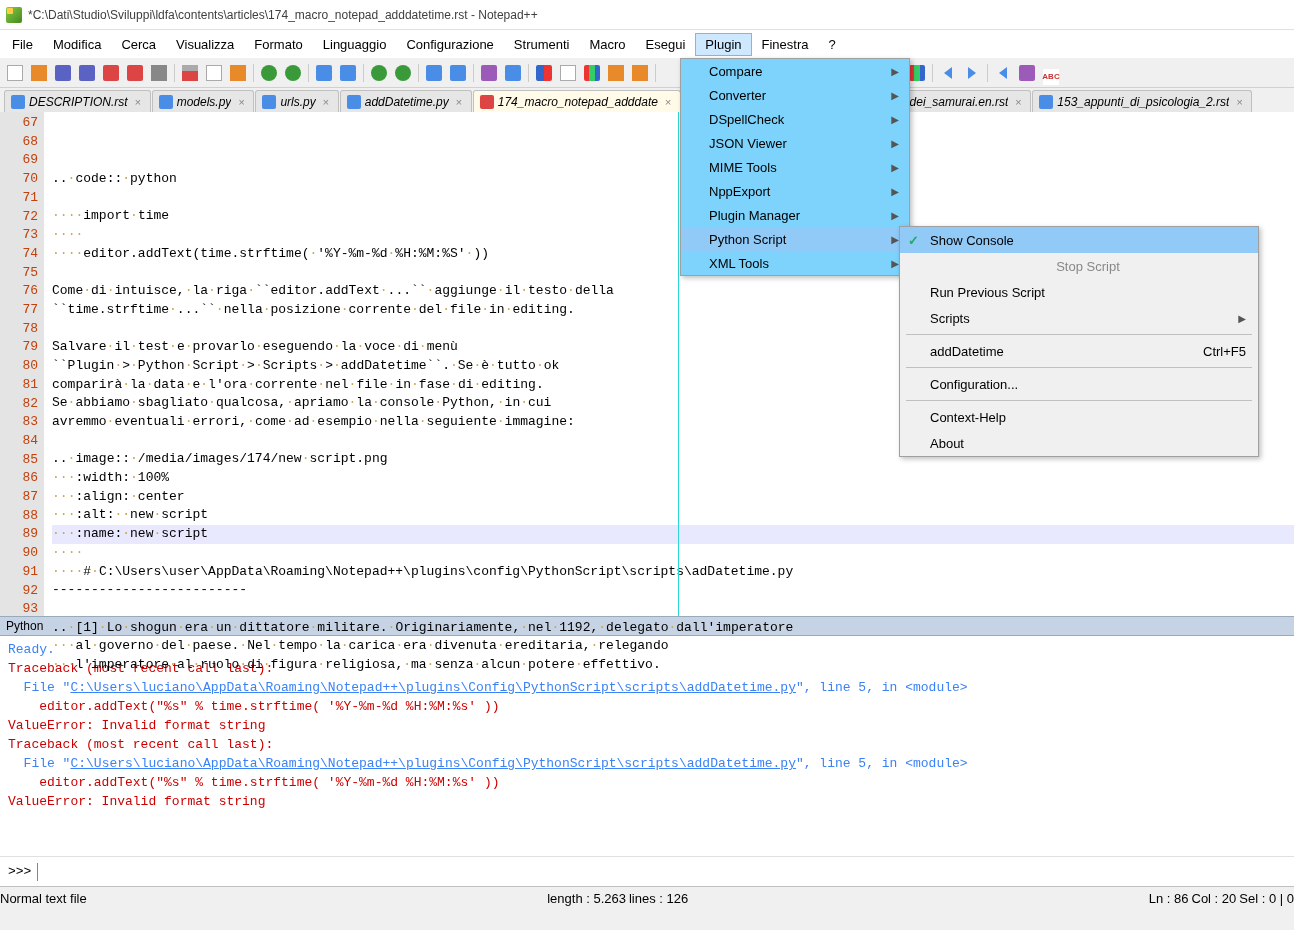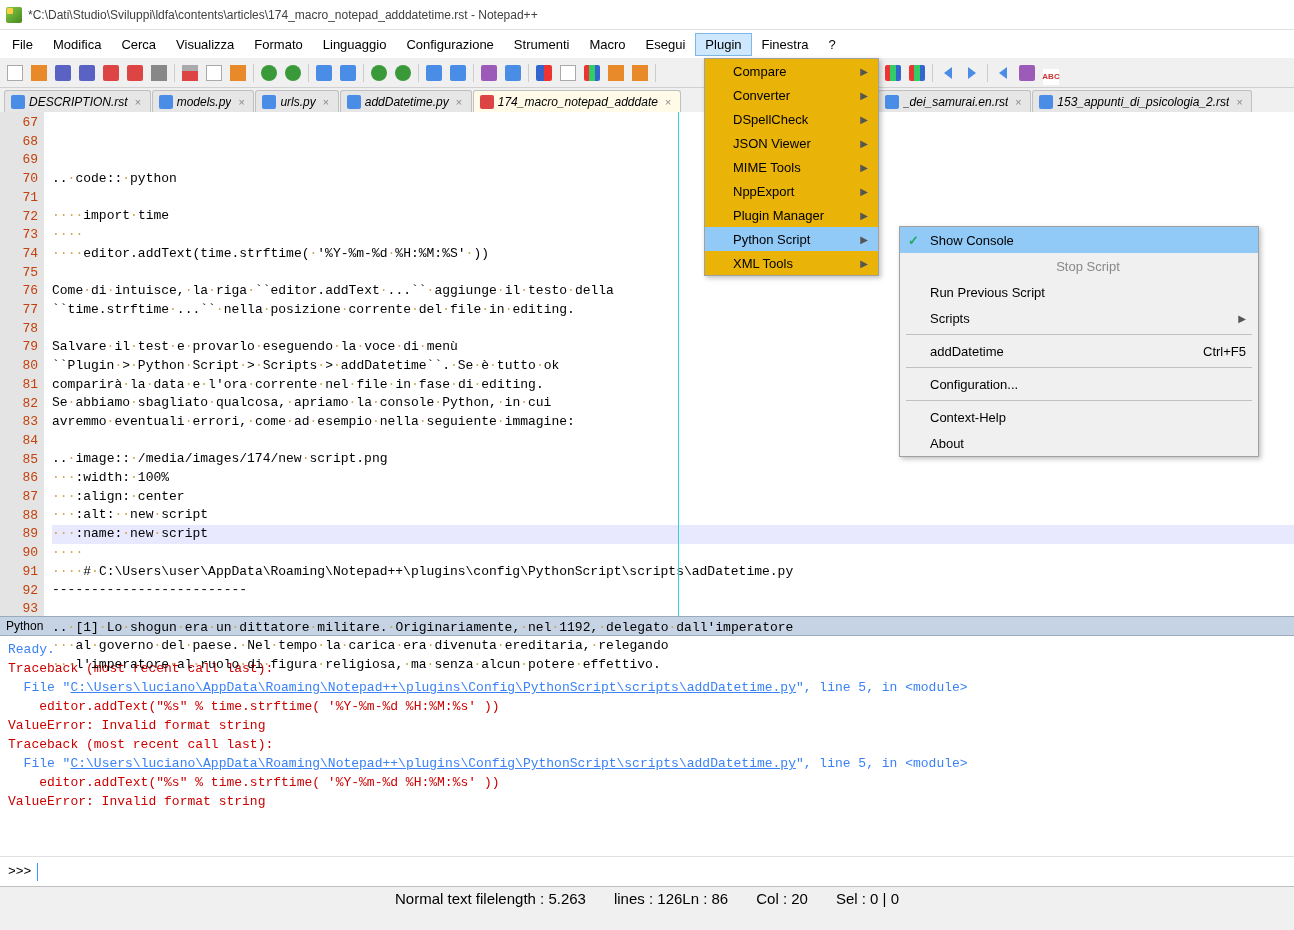--- a/index.html
+++ b/index.html
@@ -43,23 +43,23 @@
 .codearea .row.current { background: #e8e8ff; }
 .vline { position: absolute; top: 0; bottom: 0; left: 634px; width: 1px; background: #2dd6d6; }
 .dots { color: #cda54a; }
 .console-head { height: 20px; background: #c6d3e4; padding: 0 6px; font-size: 12px; display: flex; align-items: center; border-top: 1px solid #9ab; border-bottom: 1px solid #9ab; }
 .console { height: 220px; background: #fff; font-family: "Consolas","Courier New",monospace; font-size: 13px; line-height: 19px; padding: 4px 8px; overflow: hidden; white-space: pre; }
 .c-black { color: #3b82f6; }
 .c-red { color: #c00; }
 .c-u { text-decoration: underline; }
 .prompt { height: 30px; background: #fff; display: flex; align-items: center; padding: 0 8px; font-family: "Consolas","Courier New",monospace; font-size: 13px; gap: 6px; border-top: 1px solid #e0e0e0; }
 .prompt input { flex: 1; border: none; outline: none; border-left: 1px solid #3398ff; height: 18px; padding-left: 1px; font-family: inherit; font-size: inherit; }
-.statusbar { height: 24px; background: #f0f0f0; display: flex; align-items: center; padding: 0 8px; font-size: 15px; border-top: 1px solid #c0c0c0; justify-content: center; }
-.statusbar .sgrp { display: flex; gap: 28px; }
-.dropdown { position: absolute; top: 58px; left: 704px; width: 175px; background: #eab308; border: 1px solid #a0a0a0; box-shadow: 2px 2px 5px rgba(0,0,0,.25); }
+.statusbar { height: 24px; background: #f0f0f0; display: flex; align-items: center; padding: 0 0; font-size: 13px; border-top: 1px solid #c0c0c0; justify-content: space-between; }
+.statusbar .sgrp { display: flex; gap: 3px; }
+.dropdown { position: absolute; top: 58px; left: 680px; width: 230px; background: #7dd3fc; border: 1px solid #a0a0a0; box-shadow: 2px 2px 5px rgba(0,0,0,.25); }
 .dd-item { height: 24px; display: flex; align-items: center; justify-content: space-between; padding: 0 10px 0 28px; font-size: 13px; }
 .dd-item.hl { background: #91c9f7; }
 .dd-item .arrow { color: #555; font-size: 10px; }
 .submenu { position: absolute; top: 226px; left: 899px; width: 360px; background: #f0f0f0; border: 1px solid #a0a0a0; box-shadow: 2px 2px 5px rgba(0,0,0,.25); }
 .sm-item { height: 26px; display: flex; align-items: center; justify-content: space-between; padding: 0 12px 0 30px; font-size: 13px; position: relative; }
 .sm-item.hl { background: #91c9f7; }
 .sm-item.disabled { color: #888; justify-content: center; }
 .sm-sep { height: 1px; background: #c0c0c0; margin: 3px 6px; }
 .sm-item .check { position: absolute; left: 8px; color: #2a6; font-weight: bold; }
 .sm-item .arrow { color: #555; font-size: 10px; }

